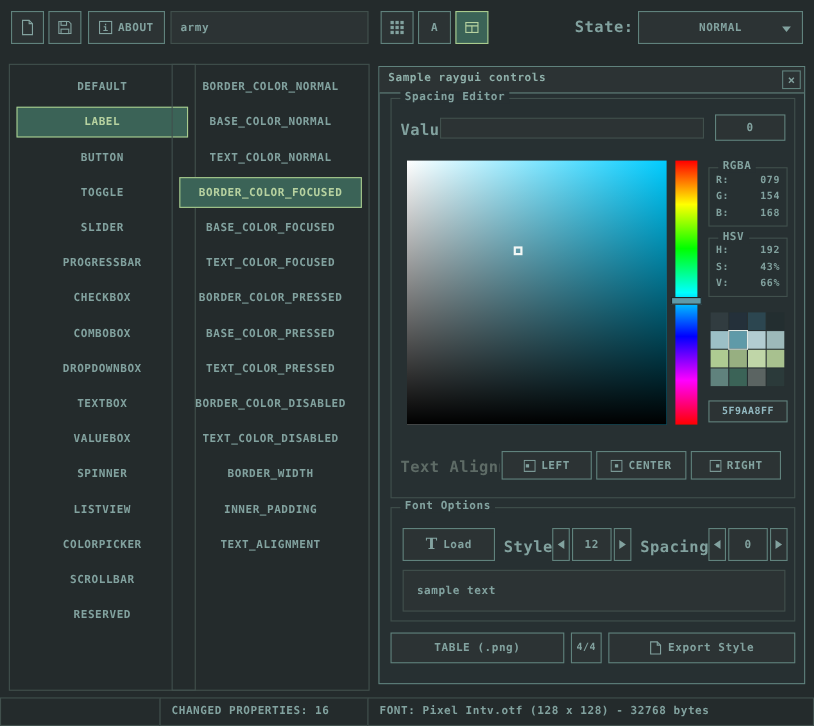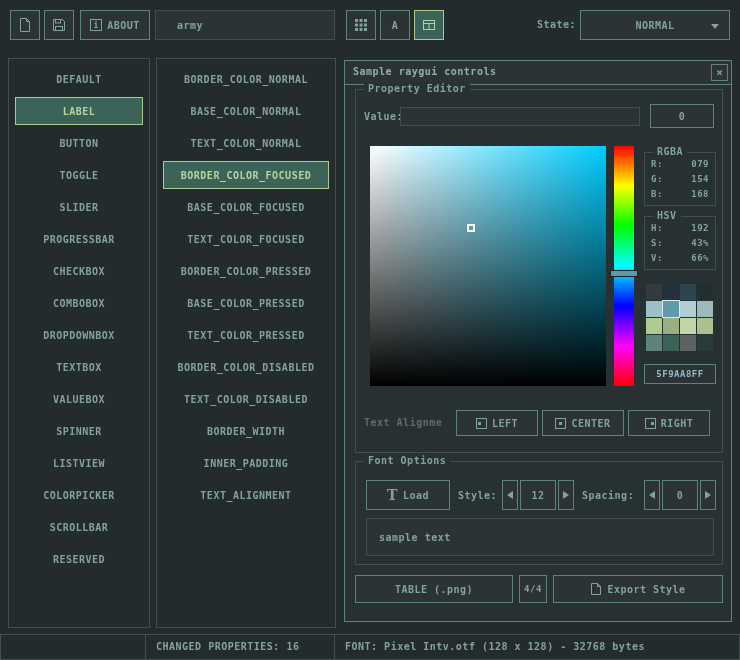--- a/index.html
+++ b/index.html
@@ -4,52 +4,52 @@
 <style>
   * { box-sizing: border-box; margin: 0; padding: 0; }
   html, body { width: 740px; height: 660px; }
   body {
     position: relative;
     background: var(--bg, #242b2c);
     font-family: "DejaVu Sans Mono", monospace;
     font-weight: bold;
     overflow: hidden;
   }
-  .lbl { position: absolute; color: var(--text); font-size: 10px; letter-spacing: .5px; }
+  .lbl { position: absolute; color: var(--text); font-size: 14px; letter-spacing: .5px; }
   .btn {
     position: absolute; display: flex; align-items: center; justify-content: center; gap: 5px;
     background: var(--ctrl-bg); border: 1px solid var(--border); color: var(--text);
     font-size: 10px; letter-spacing: .5px; cursor: pointer;
   }
   .btn.selected { background: var(--sel-bg); border-color: var(--sel-border); color: var(--sel-text); }
   .vbox {
     position: absolute; display: flex; align-items: center; justify-content: center;
     background: var(--ctrl-bg); border: 1px solid var(--border); color: var(--text);
     font-size: 10px; letter-spacing: .5px;
   }
   input.tbox {
     position: absolute; background: var(--ctrl-bg); border: 1px solid var(--border-dim);
     color: var(--text); font-family: inherit; font-weight: bold; font-size: 10px;
-    letter-spacing: .5px; padding: 0 21px; outline: none;
+    letter-spacing: .5px; padding: 0 8px; outline: none;
   }
   
   .tb-icon { width: 30px; height: 30px; top: 10px; }
   .new-btn { left: 10px; } .save-btn { left: 44px; }
   .about-btn { left: 80px; top: 10px; width: 70px; height: 30px; }
   .name-input { left: 155px; top: 10px; width: 180px; height: 30px; }
   .grid-btn { left: 346px; } .a-btn { left: 380px; } .tbl-btn { left: 414px; }
   .state-label { left: 506px; top: 10px; width: 70px; line-height: 30px; text-align: right; }
   .dropdown { left: 580px; top: 10px; width: 150px; height: 30px; }
   .dd-arrow { position: absolute; right: 10px; top: 13px; width: 0; height: 0;
     border-left: 4px solid transparent; border-right: 4px solid transparent; border-top: 5px solid var(--text); }
   .ibox { width: 12px; height: 12px; border: 1px solid currentColor; display: flex;
     align-items: center; justify-content: center; font-size: 8px; }
   
   .panel { position: absolute; border: 1px solid var(--border-dim); }
-  .controls-panel { left: 8px; top: 58px; width: 142px; height: 570px; padding-top: 6px; }
+  .controls-panel { left: 8px; top: 58px; width: 170px; height: 570px; padding-top: 6px; }
   .properties-panel { left: 156px; top: 58px; width: 180px; height: 570px; padding-top: 6px; }
   .list-item {
     height: 28px; margin: 0 6px 4px; display: flex; align-items: center; justify-content: center;
     color: var(--text); font-size: 10px; letter-spacing: .5px; border: 1px solid transparent; cursor: pointer;
   }
   .list-item.selected { background: var(--sel-bg); border-color: var(--sel-border); color: var(--sel-text); }
   
   .window { position: absolute; left: 344px; top: 60px; width: 388px; height: 562px;
     background: var(--panel); border: 1px solid var(--border); }
   .titlebar { position: absolute; left: 0; top: 0; right: 0; height: 24px;
@@ -208,21 +208,21 @@
 
 <div class="window">
   <div class="titlebar">
     <span class="title">Sample raygui controls</span>
     <div class="close">
       <span>×</span>
     </div>
   </div>
 
   <div class="group g-pe">
-    <span class="glabel">Property Editor</span>
+    <span class="glabel">Spacing Editor</span>
     <div class="lbl value-label">Value:</div>
     <input class="tbox value-input" value="" style="">
     <div class="vbox value-spin">0</div>
 
     <div class="sv-picker" style="background: linear-gradient(to top, rgb(0, 0, 0), rgba(0, 0, 0, 0)), linear-gradient(to right, rgb(255, 255, 255), rgb(0, 204, 255));">
       <div class="sv-marker" style="left: 43%; top: 34%;"></div>
     </div>
     <div class="hue-bar">
       <div class="hue-slider" style="top: 124px;"></div>
     </div>

